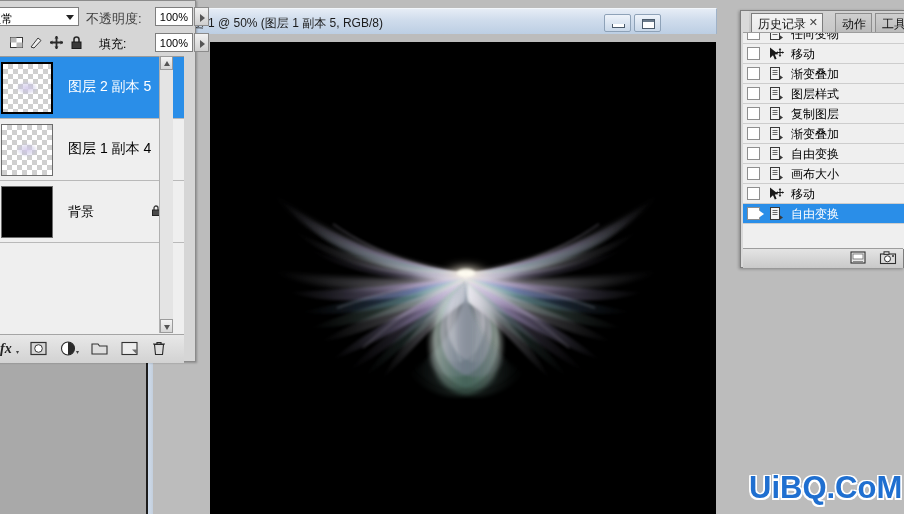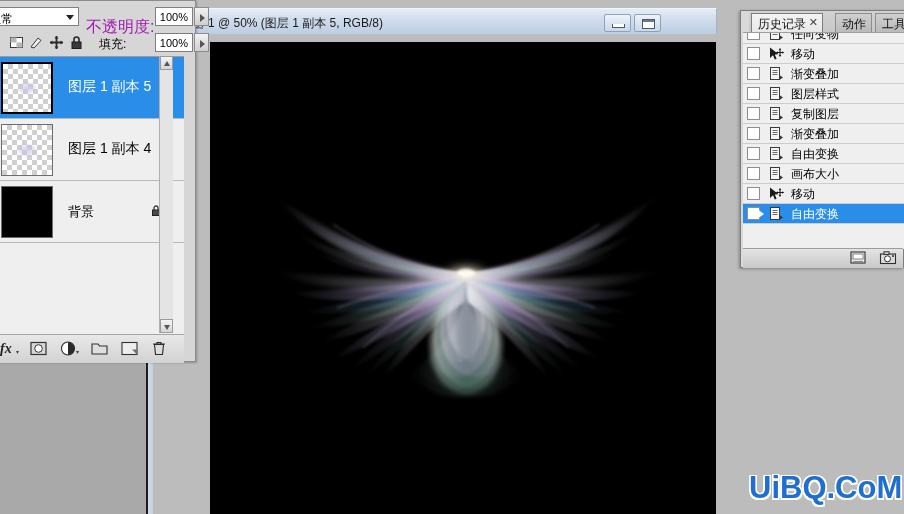--- a/index.html
+++ b/index.html
@@ -46,21 +46,21 @@
   
   #layers-panel{position:absolute;left:-28px;top:0;width:224px;height:362px;
       background:#d6d6d6;border:1px solid #8b8b8b;box-sizing:border-box;
       box-shadow:1px 1px 2px rgba(0,0,0,.25);}
   #lp-blendrow{position:absolute;left:0;top:4px;width:224px;height:24px;}
   #lp-blend-select{position:absolute;left:10px;top:2px;width:96px;height:19px;
       background:#fff;border:1px solid #7e7e7e;box-sizing:border-box;}
   #lp-blend-label{position:absolute;left:5px;top:3px;font-size:12px;color:#000;}
   #lp-blend-arrow{position:absolute;right:4px;top:7px;width:0;height:0;
       border-left:4px solid transparent;border-right:4px solid transparent;border-top:5px solid #222;}
-  #lp-opacity-label{position:absolute;left:113px;top:5px;font-size:16px;color:#a21caf;white-space:nowrap;margin-top:7px;}
+  #lp-opacity-label{position:absolute;left:113px;top:5px;font-size:13px;color:#404040;white-space:nowrap;}
   #lp-opacity-box{position:absolute;left:182px;top:2px;width:38px;height:19px;background:#fff;
       border:1px solid #7e7e7e;box-sizing:border-box;}
   #lp-opacity-val{position:absolute;right:4px;top:3px;font-size:11px;color:#000;}
   #lp-opacity-spin{position:absolute;left:221px;top:2px;width:15px;height:19px;
       background:linear-gradient(to bottom,#f2f2f2,#cfcfcf);border:1px solid #8b8b8b;box-sizing:border-box;}
   #lp-opacity-spin .tri{position:absolute;left:5px;top:6px;width:0;height:0;
       border-top:4px solid transparent;border-bottom:4px solid transparent;border-left:5px solid #555;}
 
   #lp-lockrow{position:absolute;left:0;top:30px;width:224px;height:24px;}
   .lockicon{position:absolute;top:4px;width:15px;height:15px;}
@@ -320,21 +320,21 @@
       <span class="tri"></span>
     </div>
   </div>
 
   <div id="lp-list">
 
     <div class="layer-row selected">
       <div class="layer-thumb checker">
         <div class="thumb-glow"></div>
       </div>
-      <span class="layer-name">图层 1 副本 5</span>
+      <span class="layer-name">图层 2 副本 5</span>
     </div>
 
     <div class="layer-row">
       <div class="layer-thumb checker">
         <div class="thumb-glow"></div>
       </div>
       <span class="layer-name">图层 1 副本 4</span>
     </div>
 
     <div class="layer-row">

